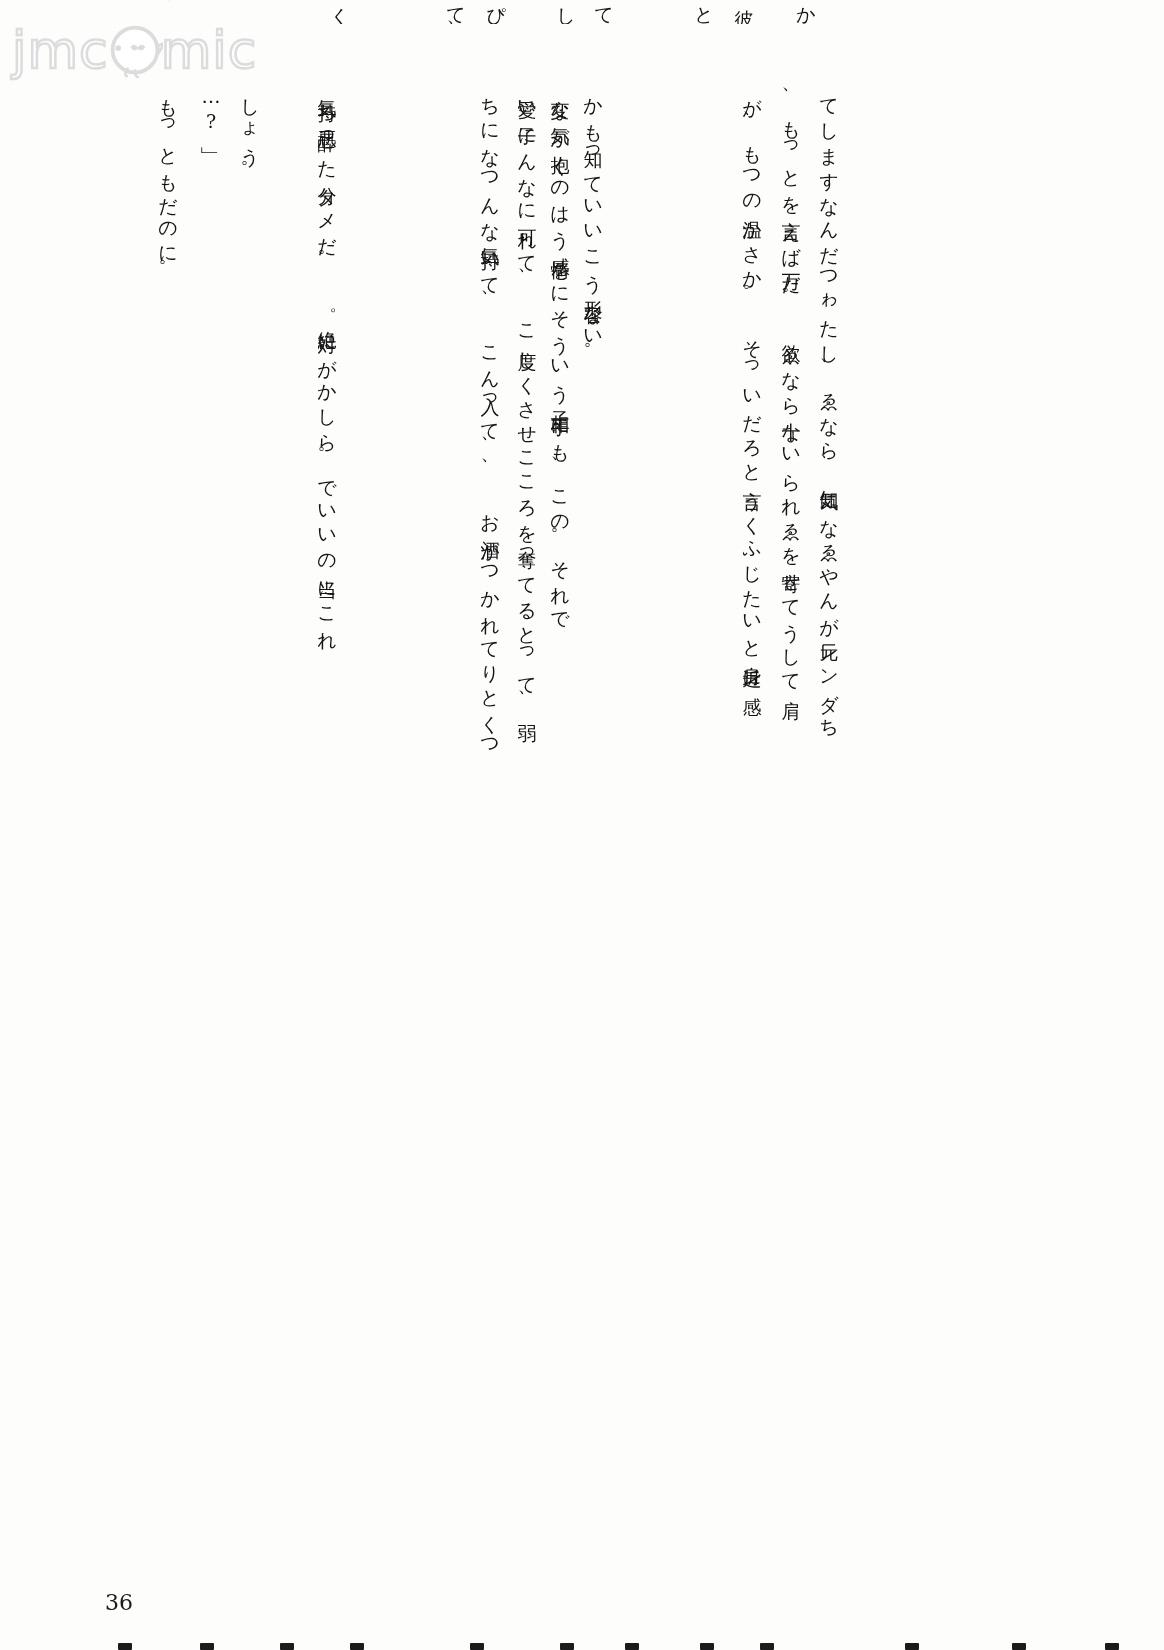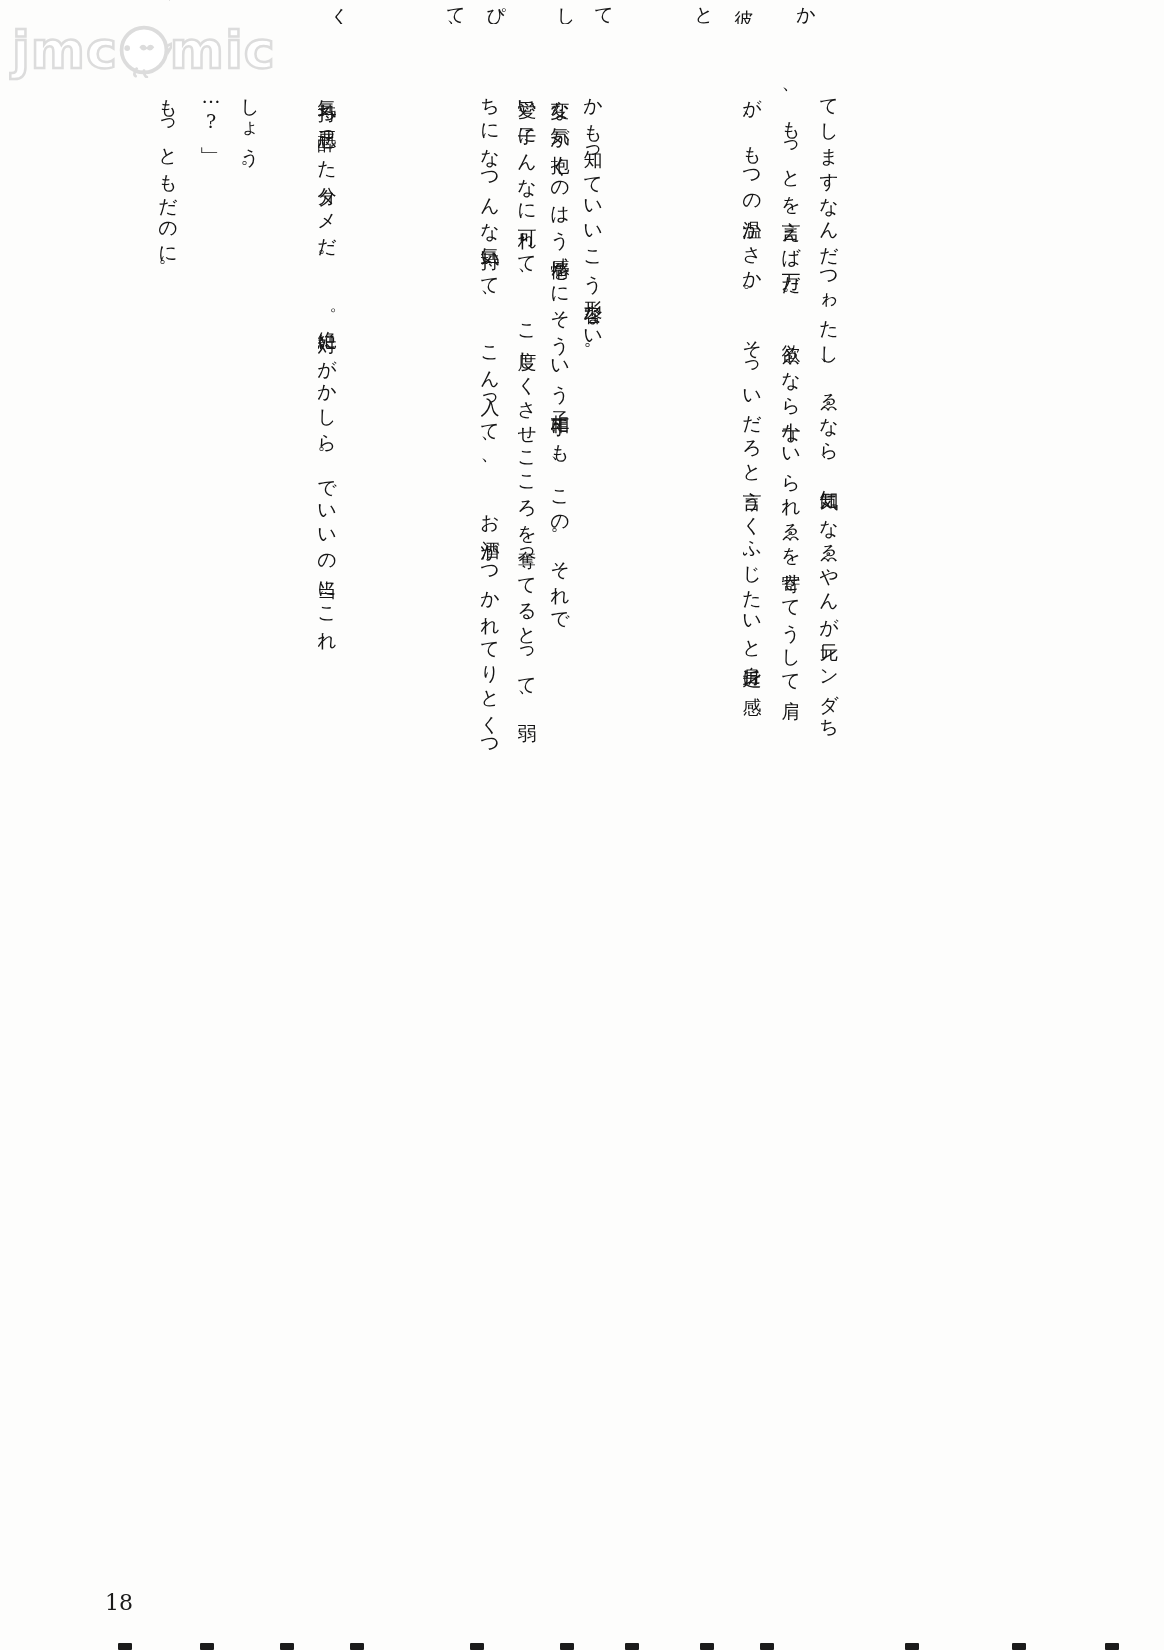--- a/index.html
+++ b/index.html
@@ -12,21 +12,21 @@
     font-family:"DejaVu Serif","Liberation Serif",serif;
   }
   
   #watermark{
     position:absolute;left:12px;top:18px;height:64px;
     display:flex;align-items:center;
     user-select:none;
   }
   .wm-text{
     font-family:"DejaVu Sans","Liberation Sans",sans-serif;
-    font-weight:bold;font-size:52px;line-height:1;
+    font-weight:normal;font-size:52px;line-height:1;
     color:#ffffff;
     -webkit-text-stroke:2.5px #dcdcdc;
     text-stroke:2.5px #dcdcdc;
     letter-spacing:1px;
   }
   .wm-bird{width:56px;height:56px;margin:0 -2px;}
   
   .vcol{
     position:absolute;top:85px;height:1460px;width:26px;
     writing-mode:vertical-rl;text-orientation:upright;
@@ -147,15 +147,15 @@
       <div class="bot-frag" style="left: 470px;"></div>
       <div class="bot-frag" style="left: 560px;"></div>
       <div class="bot-frag" style="left: 625px;"></div>
       <div class="bot-frag" style="left: 700px;"></div>
       <div class="bot-frag" style="left: 760px;"></div>
       <div class="bot-frag" style="left: 905px;"></div>
       <div class="bot-frag" style="left: 1012px;"></div>
       <div class="bot-frag" style="left: 1105px;"></div>
     </div>
 
-  <div id="page-number">18</div>
+  <div id="page-number">36</div>
 
 </div>
 
 </body></html>

